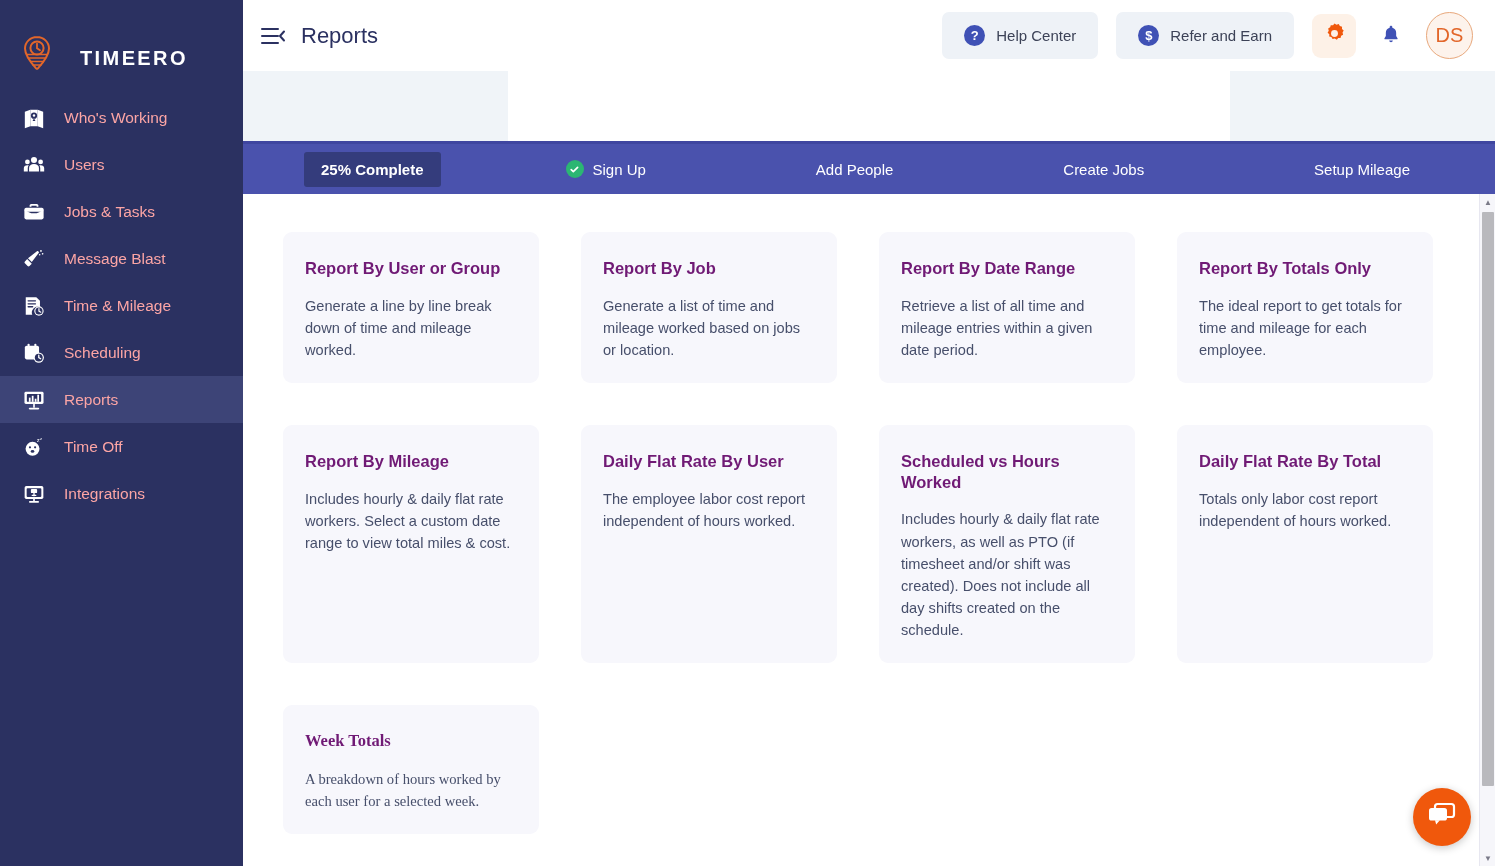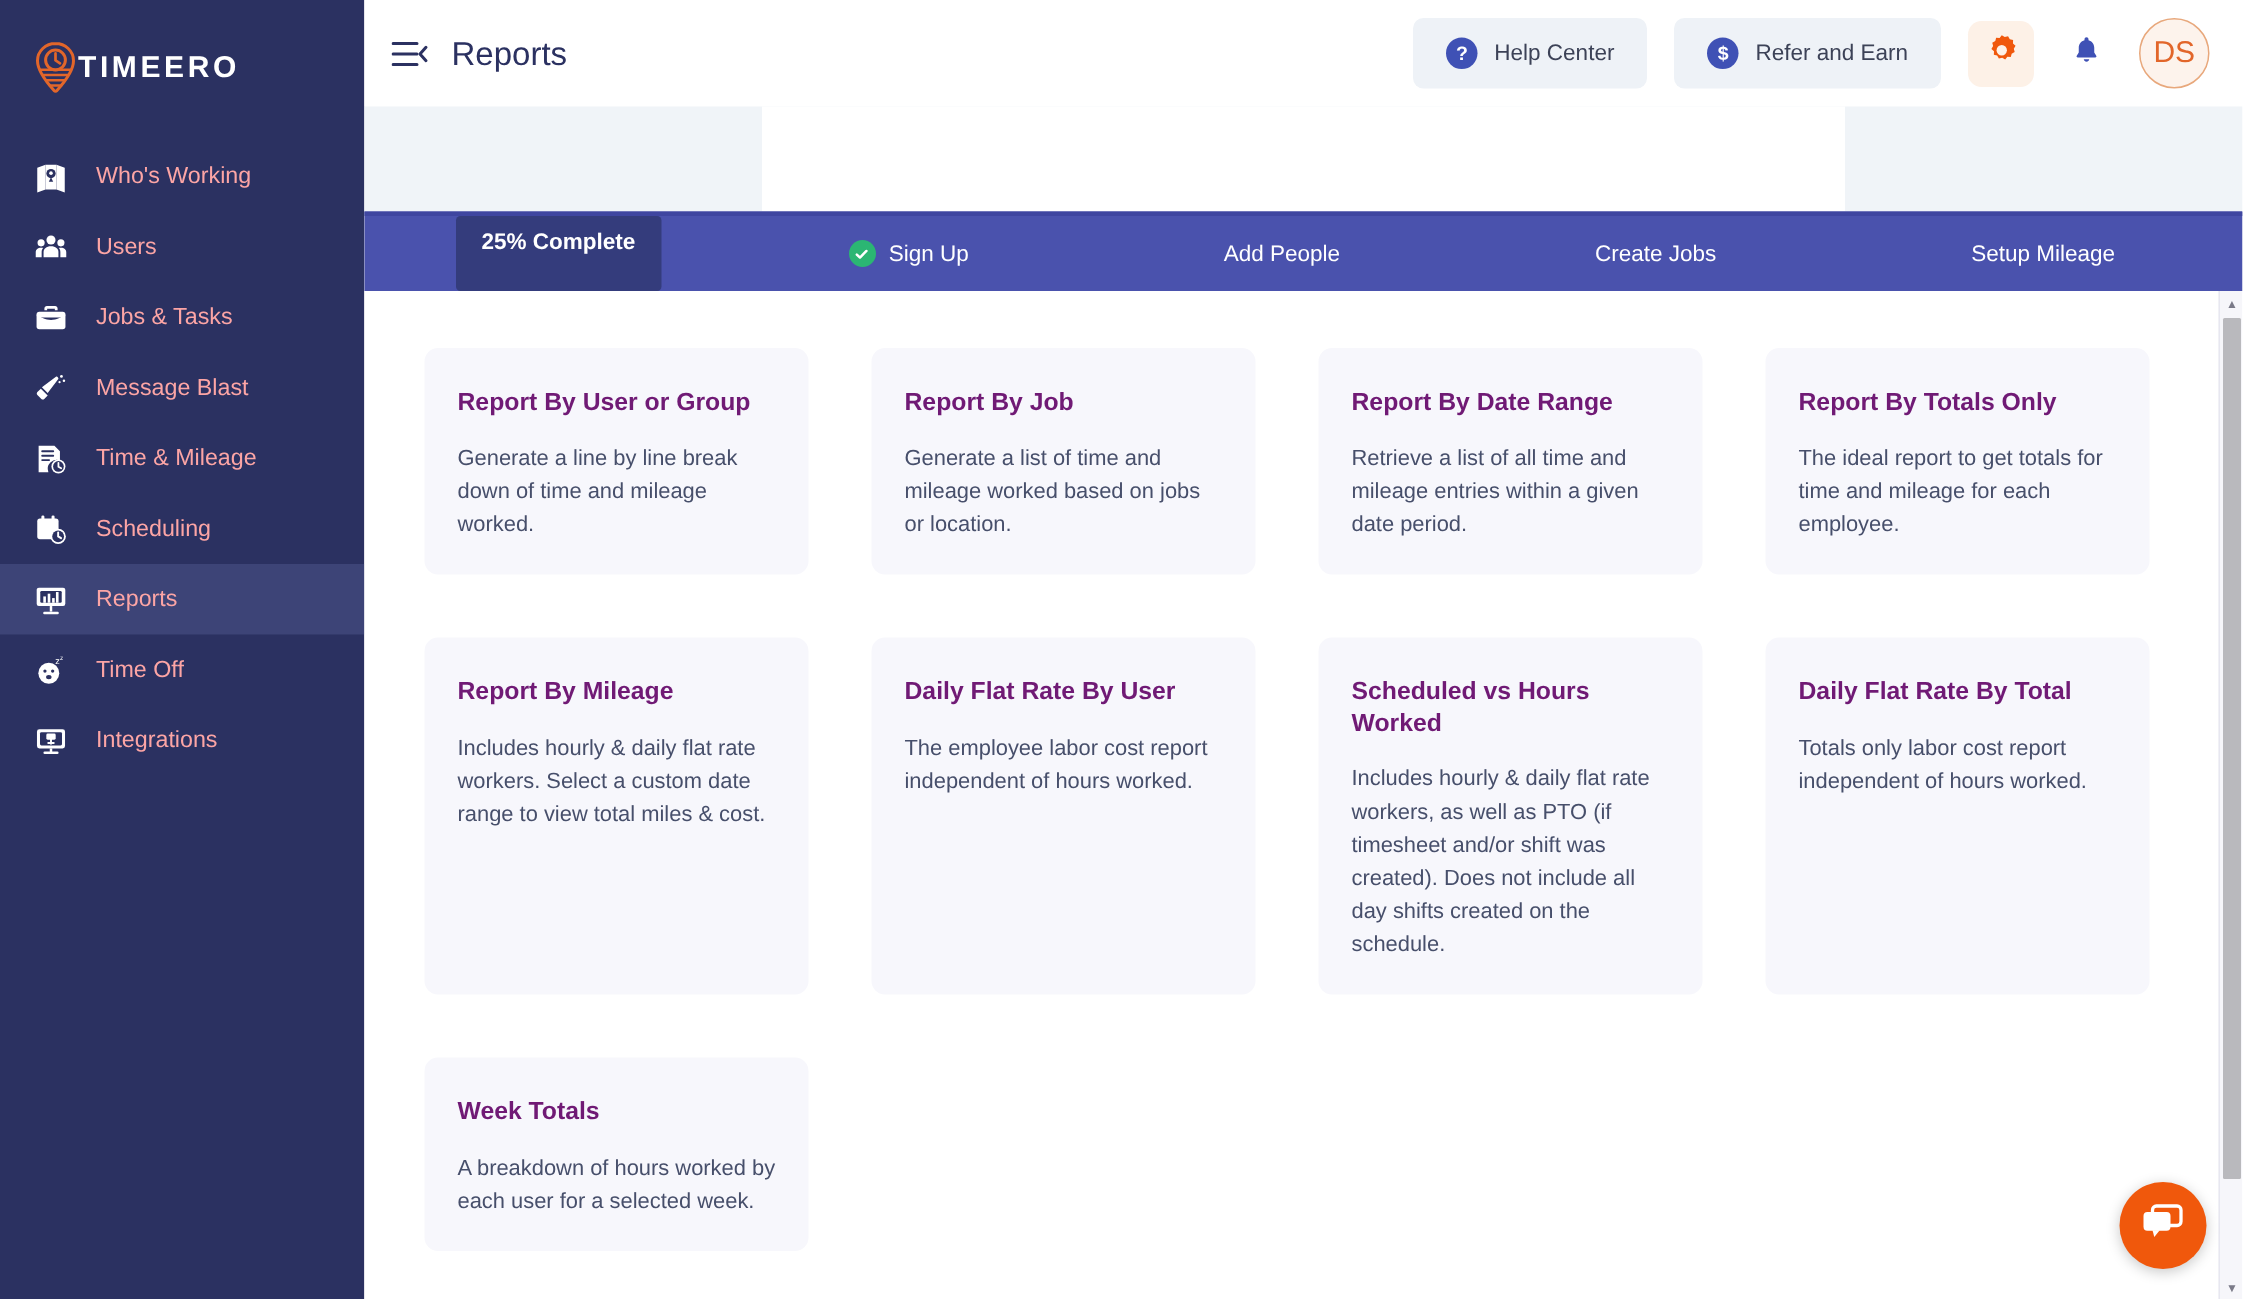--- a/index.html
+++ b/index.html
@@ -13,22 +13,22 @@
 
   
   .sidebar {
     width: 243px; height: 866px;
     background: #2b3161;
     flex: 0 0 243px;
     position: relative;
     overflow: hidden;
   }
   .logo-row {
-    display: flex; align-items: center;
-    gap: 0;
+    display: flex; align-items: flex-end;
+    gap: 28px;
     padding: 20px 0 0 22px;
     height: 70px;
   }
   .logo-mark { width: 30px; height: 34px; flex: 0 0 30px; position: relative; }
   .logo-text {
     color: #ffffff; font-size: 20px; font-weight: bold;
     letter-spacing: 2.4px;
   }
   .nav { margin-top: 24px; }
   .nav-item {
@@ -125,21 +125,21 @@
     position: relative;
   }
   .banner-slot {
     width: 722px; background: #ffffff; height: 70px;
   }
 
   
   .progress-bar {
     height: 53px; flex: 0 0 53px;
     background: #4a52ad;
-    display: flex; 
+    display: flex; align-items: center;
     position: relative;
     border-top: 3px solid #3f46a0;
   }
   .progress-chip {
     background: #343c7c;
     color: #ffffff;
     font-size: 15px; font-weight: bold;
     padding: 9px 17px;
     border-radius: 3px;
     margin-left: 61px;
@@ -183,21 +183,21 @@
     gap: 42px;
   }
   .card {
     background: #f7f7fc;
     border-radius: 9px;
     padding: 26px 22px 22px 22px;
     cursor: pointer;
   }
   .card.h1 { min-height: 145px; }
   .card.h2 { min-height: 224px; }
-  .card.h3 { min-height: 112px; }
+  .card.h3 { min-height: 112px; font-family: Liberation Serif, serif; }
   .card-title {
     color: #701a75;
     font-size: 16.5px;
     font-weight: bold;
     line-height: 1.25;
     margin-bottom: 13px;
   }
   .card-desc {
     color: #474f6b;
     font-size: 14.6px;

